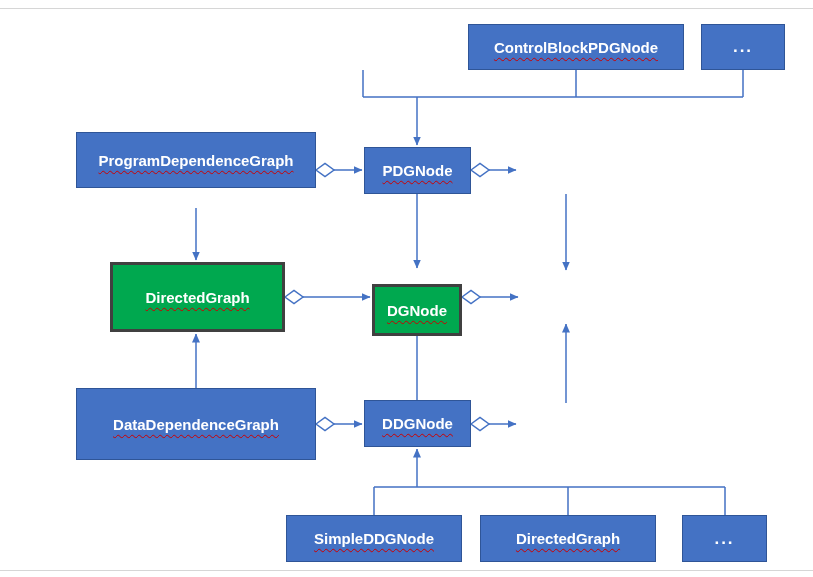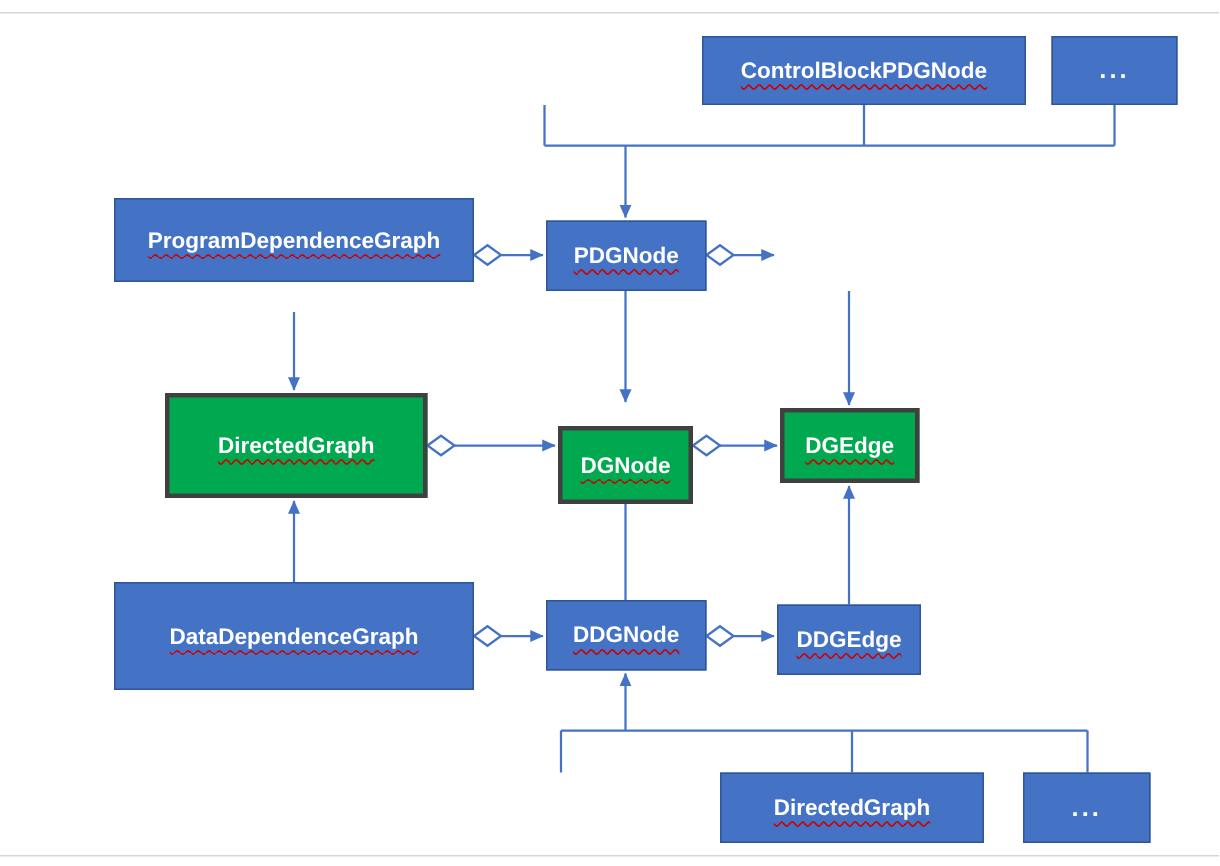--- a/index.html
+++ b/index.html
@@ -131,34 +131,31 @@
   <div class="node blue" style="left:364px;top:147px;width:107px;height:47px">
     <span class="lbl">PDGNode</span>
   </div>
 
   <div class="node green" style="left:110px;top:262px;width:175px;height:70px">
     <span class="lbl">DirectedGraph</span>
   </div>
   <div class="node green" style="left:372px;top:284px;width:90px;height:52px">
     <span class="lbl">DGNode</span>
   </div>
-  <div class="node green" style="left:520px;top:272px;width:93px;height:50px">
-    <span class="lbl">DGEdge</span>
-  </div>
 
   <div class="node blue" style="left:364px;top:400px;width:107px;height:47px">
     <span class="lbl">DDGNode</span>
   </div>
   <div class="node blue" style="left:76px;top:388px;width:240px;height:72px">
     <span class="lbl">DataDependenceGraph</span>
   </div>
-  <div class="node blue" style="left:518px;top:403px;width:96px;height:47px">
-    <span class="lbl">DDGEdge</span>
+
+  <div class="node blue" style="left:286px;top:515px;width:176px;height:47px">
+    <span class="lbl">SimpleDDGNode</span>
   </div>
-
   <div class="node blue" style="left:480px;top:515px;width:176px;height:47px">
     <span class="lbl">DirectedGraph</span>
   </div>
   <div class="node blue ellipsis" style="left:682px;top:515px;width:85px;height:47px">
     <span class="lbl">...</span>
   </div>
 
 </div>
 
 </body></html>

